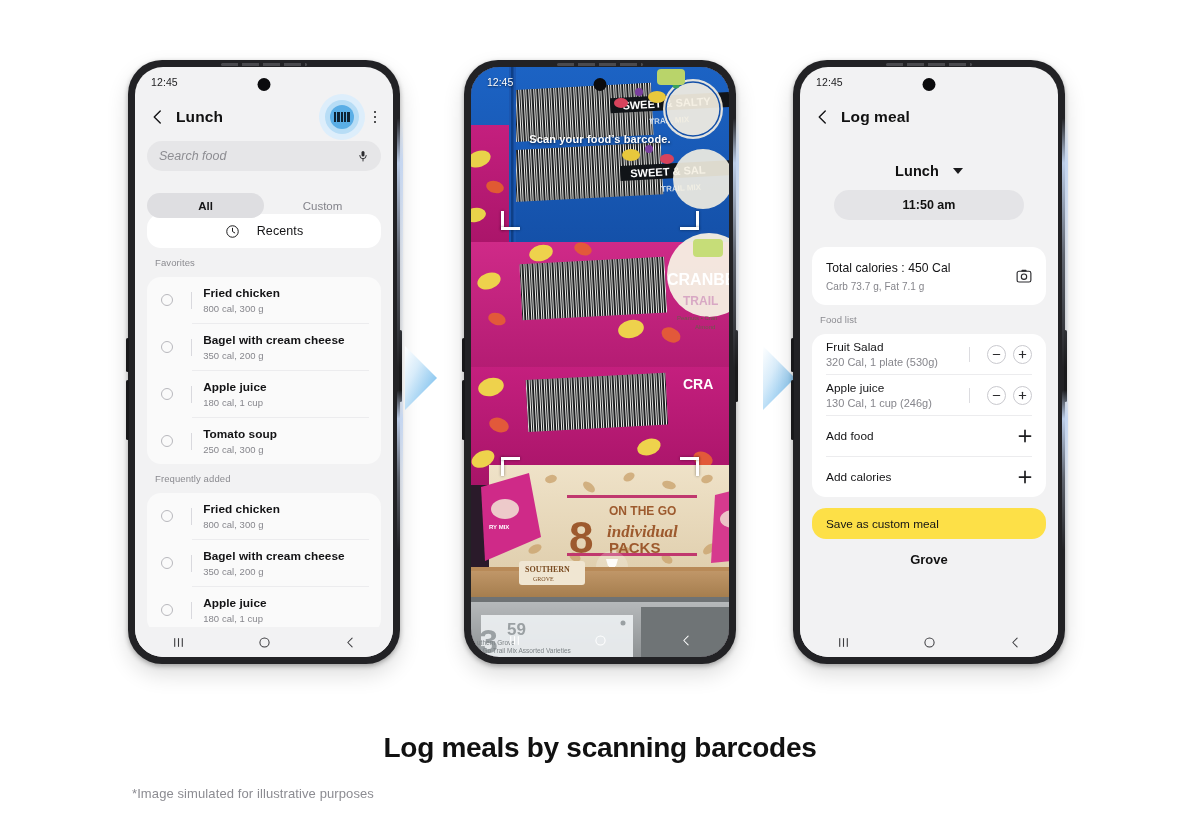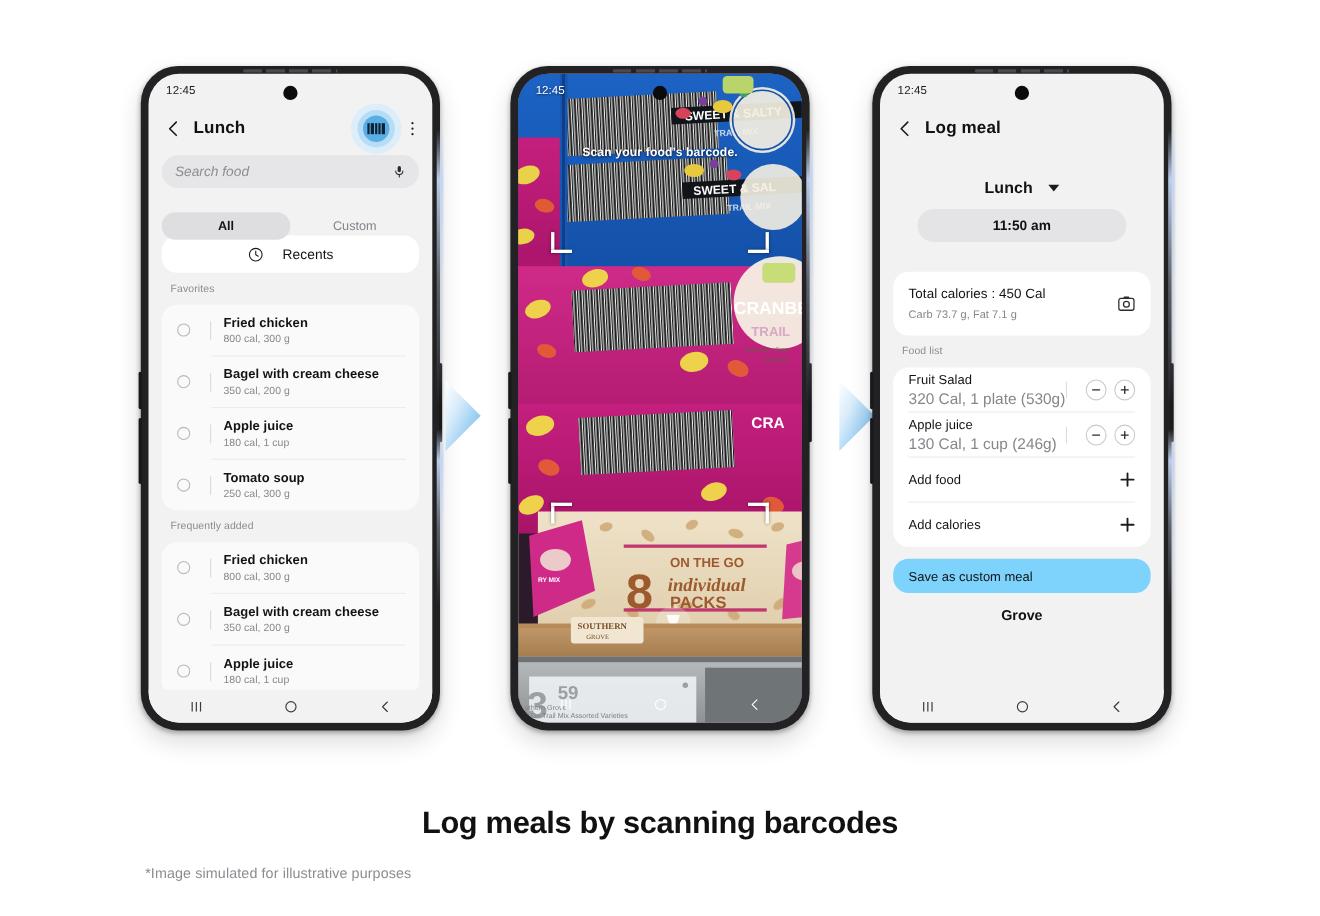--- a/index.html
+++ b/index.html
@@ -142,26 +142,26 @@
   }
   .cal-card { margin: 27px 12px 0; background: #fff; border-radius: 14px; padding: 11px 14px; display: flex; align-items: center; }
   .cal-card .ctx { flex: 1 1 auto; }
   .cal-title { font-size: 12.2px; color: #131315; letter-spacing: .05px; }
   .cal-sub { font-size: 10px; color: #85858b; margin-top: 3px; letter-spacing: .05px; }
   .cam-ic { width: 16px; height: 14px; flex: 0 0 auto; }
 
   .f3-row { display: flex; align-items: center; padding: 0 14px; height: 40px; }
   .f3-txt { flex: 1 1 auto; display: flex; flex-direction: column; }
   .f3-name { font-size: 11.8px; color: #131315; letter-spacing: .05px; }
-  .f3-sub { font-size: 14px; color: #86868c; margin-top: 2px; }
+  .f3-sub { font-size: 11px; color: #86868c; margin-top: 2px; }
   .f3-vbar { width: 1.2px; height: 15px; background: #dcdce0; margin-right: 10px; }
   .rnd-btn { width: 19px; height: 19px; border-radius: 50%; border: 1.2px solid #c9c9ce; display: flex; align-items: center; justify-content: center; flex: 0 0 auto; margin-left: 7px; }
   .plus-big { width: 14px; height: 14px; flex: 0 0 auto; }
   .f3div { height: 1px; background: #ececee; margin: 0 14px; }
-  .save-card { margin: 11px 12px 0; background: #7dd3fc; border-radius: 14px; height: 31px; display: flex; align-items: center; padding: 0 14px; }
+  .save-card { margin: 11px 12px 0; background: #fde047; border-radius: 14px; height: 31px; display: flex; align-items: center; padding: 0 14px; }
   .save-card span { font-size: 11.8px; color: #131315; }
   .done-btn { margin-top: 13px; text-align: center; font-size: 13px; font-weight: 700; color: #111; }
 
   
   .arrow { position: absolute; width: 34px; height: 66px; }
 
   
   .caption {
     position: absolute; left: 0; right: 0; top: 732px; text-align: center;
     font-size: 28px; font-weight: 700; color: #111; letter-spacing: -.3px;

